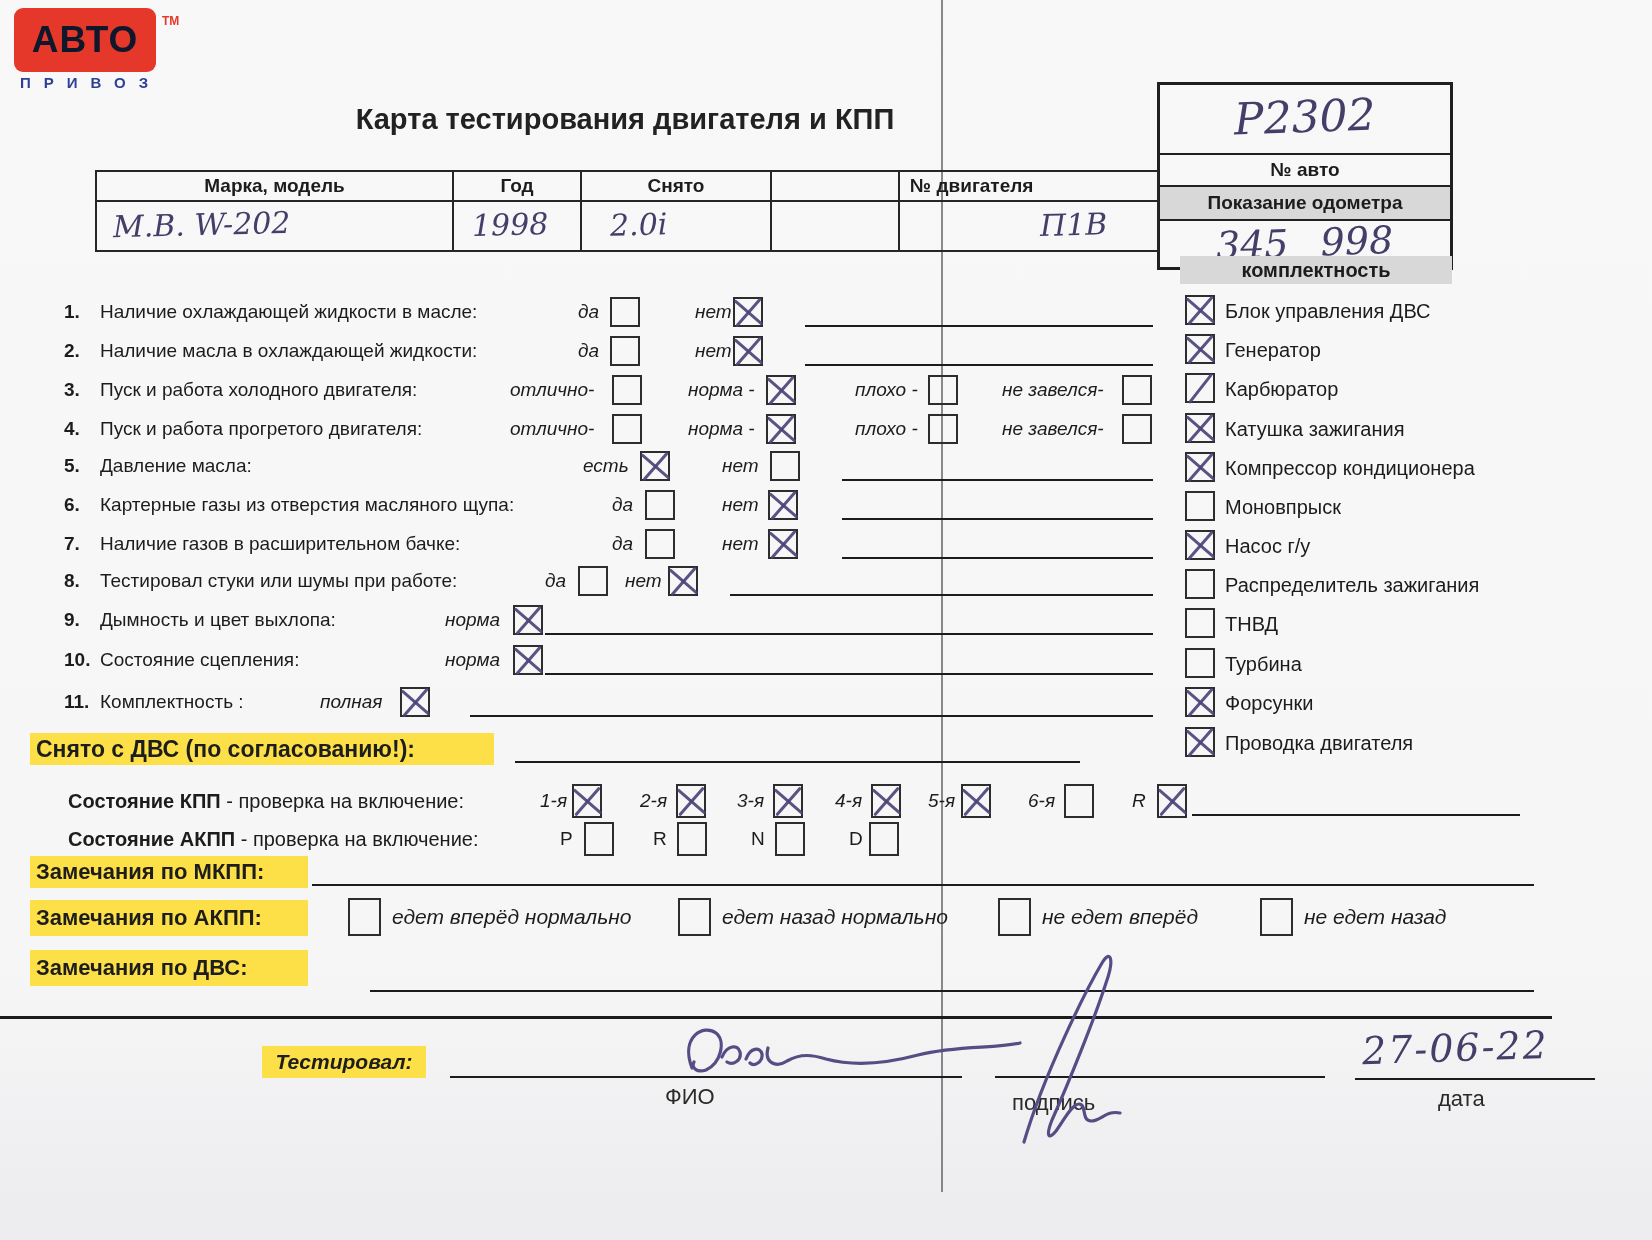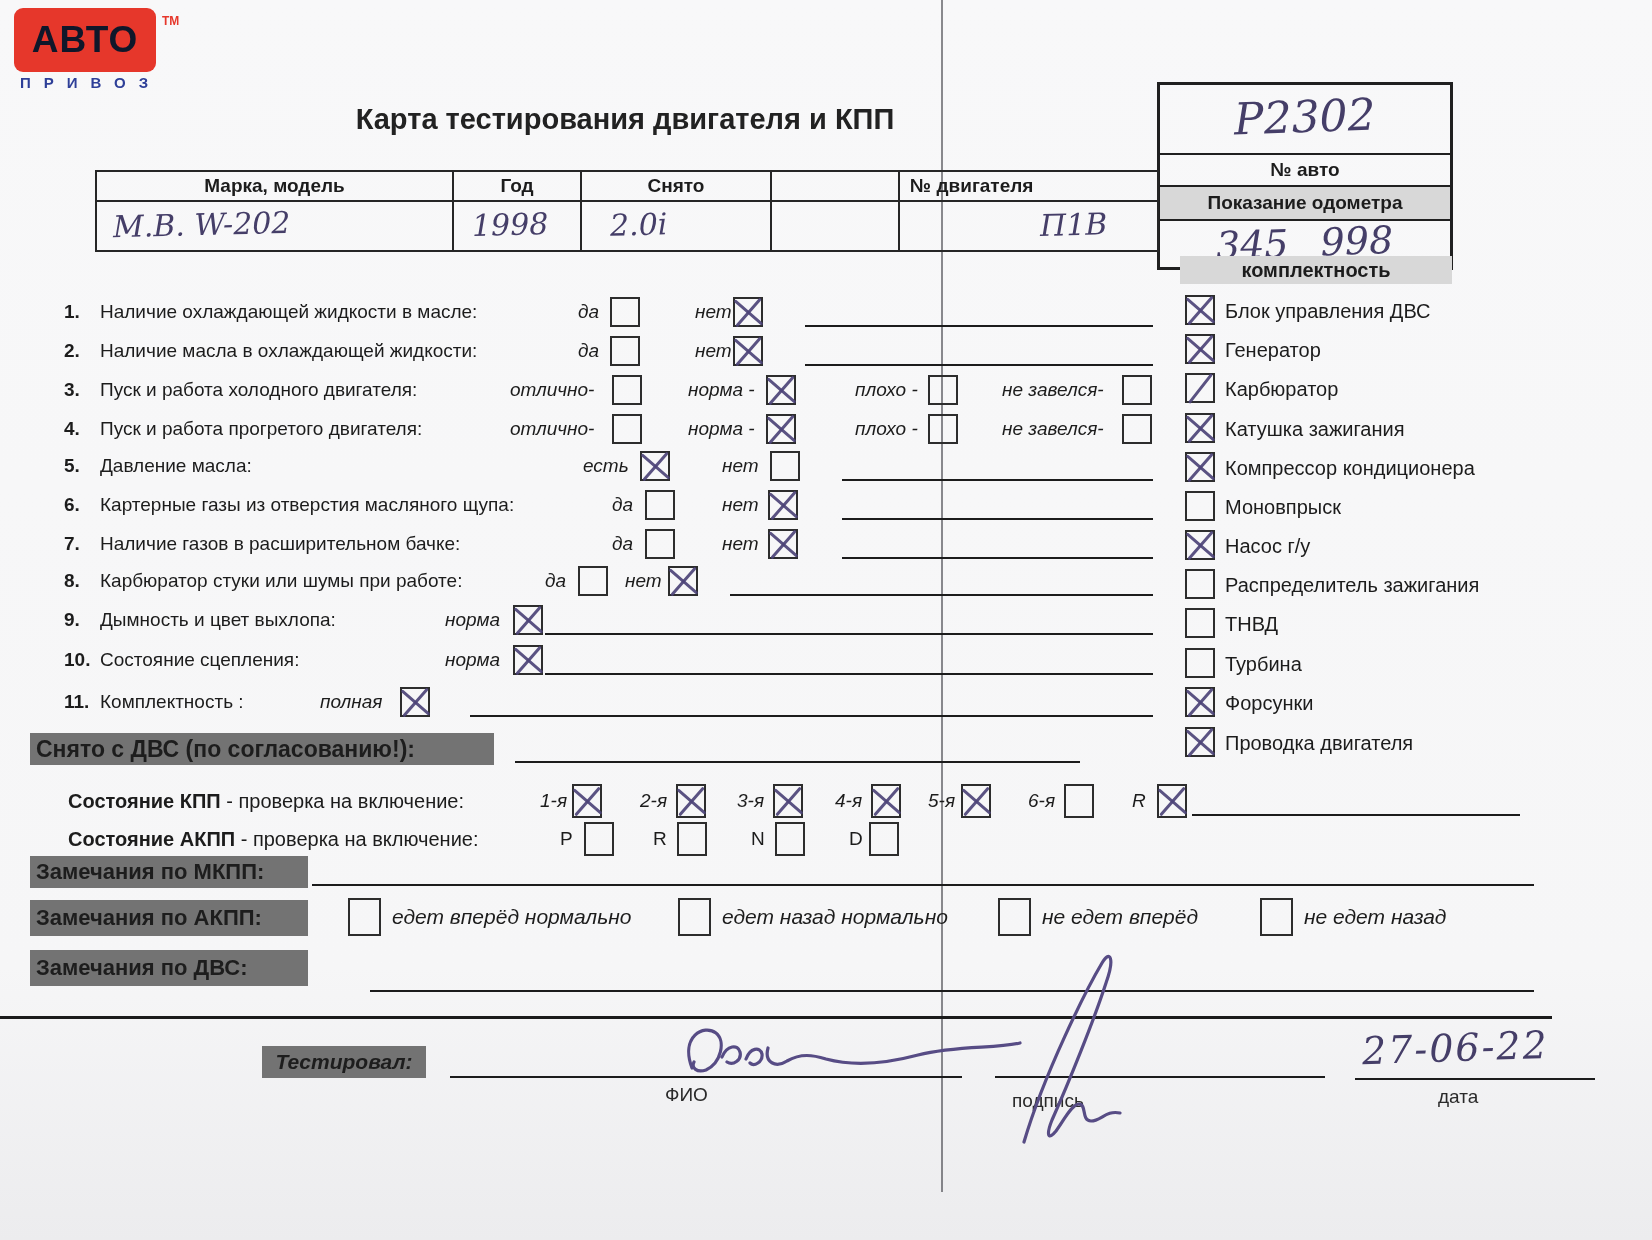--- a/index.html
+++ b/index.html
@@ -70,38 +70,38 @@
   .mark-slash::before{transform:rotate(-52deg);}
 
   
   .crow{position:absolute;left:0;width:1180px;height:34px;}
   .num{position:absolute;left:64px;font-size:19px;font-weight:bold;line-height:32px;}
   .clabel{position:absolute;left:100px;font-size:19px;line-height:32px;white-space:nowrap;}
   .opt{position:absolute;font-size:19px;font-style:italic;line-height:32px;white-space:nowrap;}
   .uline{position:absolute;top:29px;height:0;border-bottom:2px solid #1c1c1c;}
   .uab{position:absolute;height:0;border-bottom:2px solid #1c1c1c;}
 
-  .band{position:absolute;background:#737373;font-weight:bold;color:#1d1d1d;}
+  .band{position:absolute;background:#fde047;font-weight:bold;color:#1d1d1d;}
   .b-snyato{left:30px;top:733px;width:458px;height:32px;line-height:32px;font-size:23px;padding-left:6px;}
   .b-mkpp{left:30px;top:856px;width:272px;height:32px;line-height:32px;font-size:22px;padding-left:6px;}
   .b-akpp{left:30px;top:900px;width:272px;height:36px;line-height:36px;font-size:22px;padding-left:6px;}
   .b-dvs{left:30px;top:950px;width:272px;height:36px;line-height:36px;font-size:22px;padding-left:6px;}
   .b-test{left:262px;top:1046px;width:164px;height:32px;line-height:32px;font-size:21px;font-style:italic;text-align:center;}
 
   .gearrow{position:absolute;left:0;width:1652px;height:40px;}
   .grlabel-b{position:absolute;left:68px;font-size:20px;font-weight:bold;line-height:38px;white-space:nowrap;}
   .grlabel-r{font-weight:normal;}
   .glbl{position:absolute;font-size:19px;font-style:italic;line-height:38px;}
   .glbl.upright{font-style:normal;}
   .gearrow .gbox{top:2px;}
 
   .ropt{position:absolute;font-size:21px;font-style:italic;line-height:38px;white-space:nowrap;}
 
   .sep{position:absolute;left:0;top:1016px;width:1552px;height:0;border-bottom:3px solid #1b1b1b;}
-  .flabel{position:absolute;font-size:19px;color:#2a2a2a;}
+  .flabel{position:absolute;font-size:22px;color:#2a2a2a;}
   .sig{position:absolute;}
   .sig path{fill:none;stroke:#574c85;stroke-width:3.2;stroke-linecap:round;stroke-linejoin:round;}
 </style>
 </head>
 <body>
 
 <div class="page">
 
   <div class="fold"></div>
 
@@ -263,21 +263,21 @@
     <span class="clabel">Наличие газов в расширительном бачке:</span>
     <span class="opt" style="left:612px">да</span>
     <span class="cbox" style="left:645px"></span>
     <span class="opt" style="left:722px">нет</span>
     <span class="cbox mark-x" style="left:768px"></span>
     <span class="uline" style="left:842px;width:311px"></span>
   </div>
 
   <div class="crow" style="top:565px">
     <span class="num">8.</span>
-    <span class="clabel">Карбюратор стуки или шумы при работе:</span>
+    <span class="clabel">Тестировал стуки или шумы при работе:</span>
     <span class="opt" style="left:545px">да</span>
     <span class="cbox" style="left:578px"></span>
     <span class="opt" style="left:625px">нет</span>
     <span class="cbox mark-x" style="left:668px"></span>
     <span class="uline" style="left:730px;width:423px"></span>
   </div>
 
   <div class="crow" style="top:604px">
     <span class="num">9.</span>
     <span class="clabel">Дымность и цвет выхлопа:</span>

